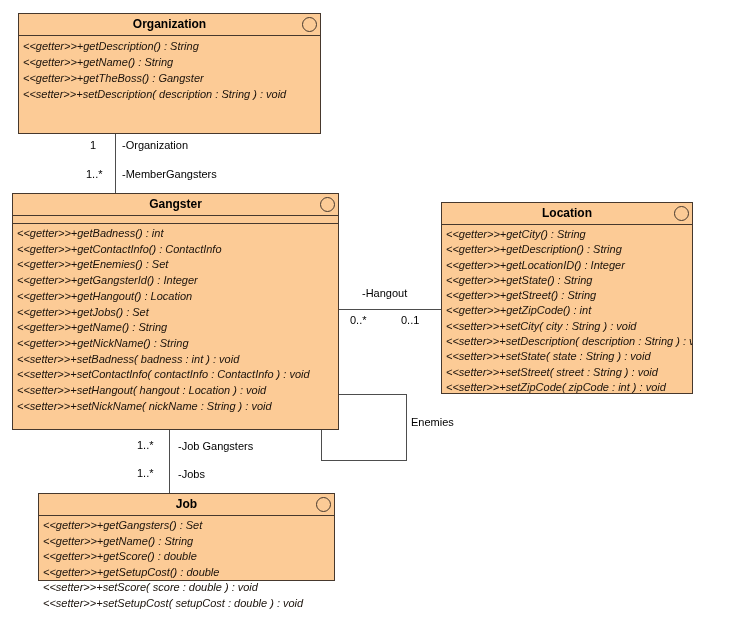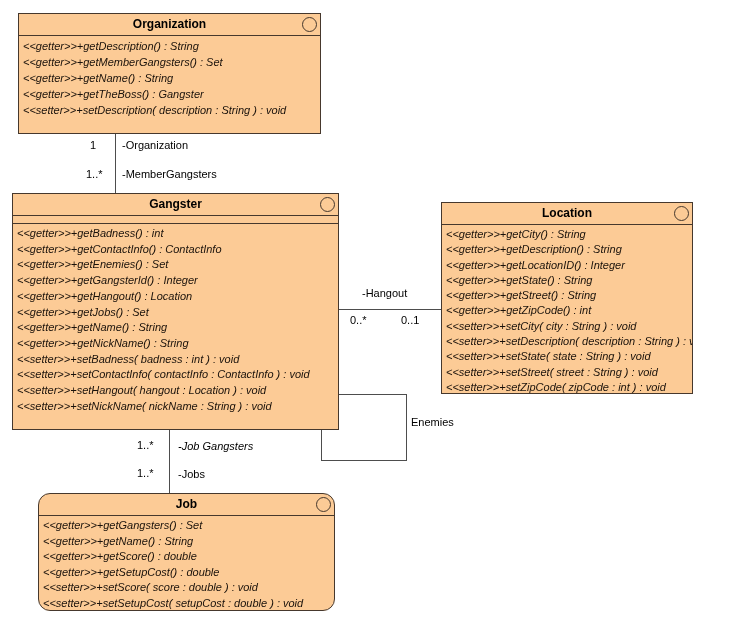--- a/index.html
+++ b/index.html
@@ -62,21 +62,20 @@
 
 <div id="canvas">
 
   <div class="uml-class" style="left:18px;top:13px;width:303px;height:121px;">
     <div class="uml-title">
       <span>Organization</span>
       <span class="uml-circle-icon"></span>
     </div>
     <div class="uml-methods" style="line-height:16.1px;">
         <div class="method-row">&lt;&lt;getter&gt;&gt;+getDescription() : String</div>
-        <div class="method-row">&lt;&lt;getter&gt;&gt;+getMemberGangsters() : Set</div>
         <div class="method-row">&lt;&lt;getter&gt;&gt;+getName() : String</div>
         <div class="method-row">&lt;&lt;getter&gt;&gt;+getTheBoss() : Gangster</div>
         <div class="method-row">&lt;&lt;setter&gt;&gt;+setDescription( description : String ) : void</div>
       </div>
   </div>
 
   <div class="uml-class" style="left:12px;top:193px;width:327px;height:237px;">
     <div class="uml-title">
       <span>Gangster</span>
       <span class="uml-circle-icon"></span>
@@ -111,21 +110,21 @@
         <div class="method-row">&lt;&lt;getter&gt;&gt;+getStreet() : String</div>
         <div class="method-row">&lt;&lt;getter&gt;&gt;+getZipCode() : int</div>
         <div class="method-row">&lt;&lt;setter&gt;&gt;+setCity( city : String ) : void</div>
         <div class="method-row">&lt;&lt;setter&gt;&gt;+setDescription( description : String ) : void</div>
         <div class="method-row">&lt;&lt;setter&gt;&gt;+setState( state : String ) : void</div>
         <div class="method-row">&lt;&lt;setter&gt;&gt;+setStreet( street : String ) : void</div>
         <div class="method-row">&lt;&lt;setter&gt;&gt;+setZipCode( zipCode : int ) : void</div>
       </div>
   </div>
 
-  <div class="uml-class" style="left:38px;top:493px;width:297px;height:118px;border-radius:12px;">
+  <div class="uml-class" style="left:38px;top:493px;width:297px;height:88px;">
     <div class="uml-title">
       <span>Job</span>
       <span class="uml-circle-icon"></span>
     </div>
     <div class="uml-methods" style="line-height:15.6px;">
         <div class="method-row">&lt;&lt;getter&gt;&gt;+getGangsters() : Set</div>
         <div class="method-row">&lt;&lt;getter&gt;&gt;+getName() : String</div>
         <div class="method-row">&lt;&lt;getter&gt;&gt;+getScore() : double</div>
         <div class="method-row">&lt;&lt;getter&gt;&gt;+getSetupCost() : double</div>
         <div class="method-row">&lt;&lt;setter&gt;&gt;+setScore( score : double ) : void</div>
@@ -145,17 +144,17 @@
   <span class="edge-label" style="left:401px;top:314px;">0..1</span>
 
   <div class="connector" style="left:339px;top:394px;width:67px;height:1px;"></div>
   <div class="connector" style="left:406px;top:394px;width:1px;height:66px;"></div>
   <div class="connector" style="left:321px;top:460px;width:86px;height:1px;"></div>
   <div class="connector" style="left:321px;top:430px;width:1px;height:30px;"></div>
   <span class="edge-label" style="left:411px;top:416px;">Enemies</span>
 
   <div class="connector" style="left:169px;top:430px;width:1px;height:63px;"></div>
   <span class="edge-label" style="left:137px;top:439px;">1..*</span>
-  <span class="edge-label" style="left:178px;top:440px;font-style:italic;">-Job Gangsters</span>
+  <span class="edge-label" style="left:178px;top:440px;">-Job Gangsters</span>
   <span class="edge-label" style="left:137px;top:467px;">1..*</span>
   <span class="edge-label" style="left:178px;top:468px;">-Jobs</span>
 
 </div>
 
 </body></html>

